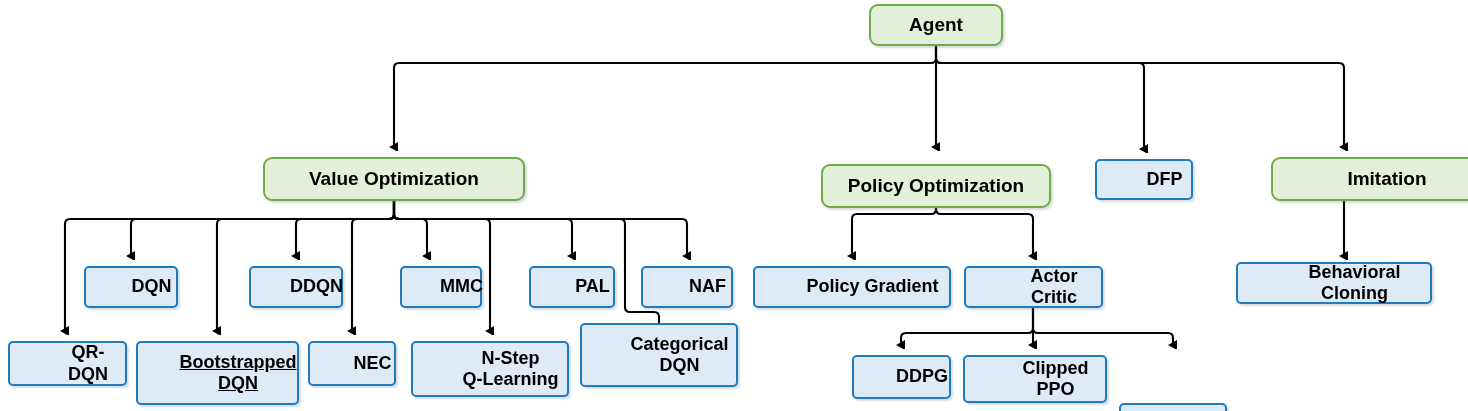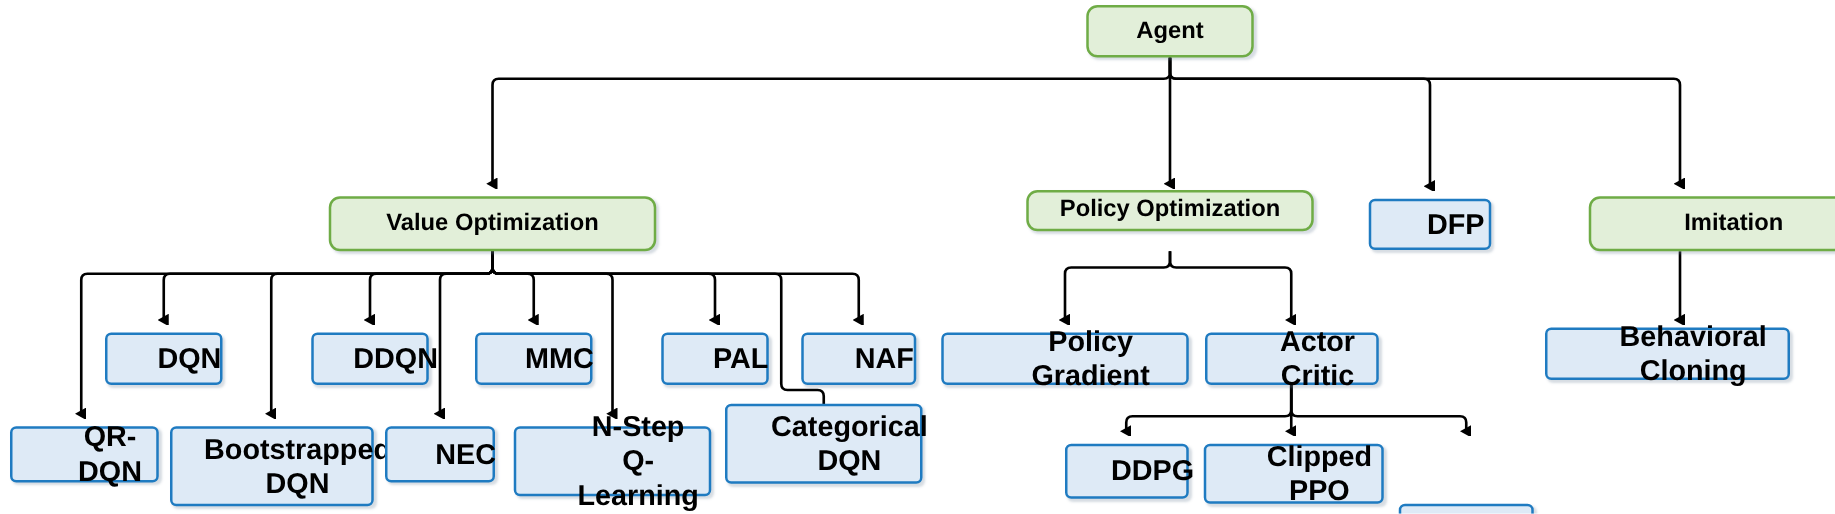--- a/index.html
+++ b/index.html
@@ -39,21 +39,21 @@
   .node.green {
     background: #E2EFD9;
     border: 2.5px solid #6FAC46;
     border-radius: 9px;
     font-size: 19px;
   }
   .node.blue {
     background: #DEEAF6;
     border: 2.5px solid #1F7BC1;
     border-radius: 5px;
-    font-size: 23px;
+    font-size: 18px;
     padding-left: 41px;
   }
   .node .lbl {
     padding: 0 6px;
     white-space: pre-line;
     text-align: center;
   }
 </style>
 </head>
 <body>
@@ -96,57 +96,57 @@
     </g>
   </svg>
 
   <div id="nodes">
       <div class="node green" style="left: 869px; top: 4px; width: 134px; height: 42px;">
         <span class="lbl">Agent</span>
       </div>
       <div class="node green" style="left: 263px; top: 157px; width: 262px; height: 44px;">
         <span class="lbl">Value Optimization</span>
       </div>
-      <div class="node green" style="left: 821px; top: 152px; width: 230px; height: 33px;">
+      <div class="node green" style="left: 821px; top: 164px; width: 230px; height: 44px;">
         <span class="lbl">Policy Optimization</span>
       </div>
       <div class="node blue" style="left: 1095px; top: 159px; width: 98px; height: 41px;">
         <span class="lbl">DFP</span>
       </div>
       <div class="node green" style="left: 1227px; top: 157px; width: 232px; height: 44px; margin-left: 44px;">
         <span class="lbl">Imitation</span>
       </div>
       <div class="node blue" style="left: 84px; top: 266px; width: 94px; height: 42px;">
         <span class="lbl">DQN</span>
       </div>
       <div class="node blue" style="left: 249px; top: 266px; width: 94px; height: 42px;">
         <span class="lbl">DDQN</span>
       </div>
-      <div class="node blue" style="left: 380px; top: 266px; width: 94px; height: 42px;">
+      <div class="node blue" style="left: 400px; top: 266px; width: 82px; height: 42px;">
         <span class="lbl">MMC</span>
       </div>
       <div class="node blue" style="left: 529px; top: 266px; width: 86px; height: 42px;">
         <span class="lbl">PAL</span>
       </div>
       <div class="node blue" style="left: 641px; top: 266px; width: 92px; height: 42px;">
         <span class="lbl">NAF</span>
       </div>
       <div class="node blue" style="left: 753px; top: 266px; width: 198px; height: 42px;">
         <span class="lbl">Policy Gradient</span>
       </div>
       <div class="node blue" style="left: 964px; top: 266px; width: 139px; height: 42px;">
         <span class="lbl">Actor Critic</span>
       </div>
       <div class="node blue" style="left: 1236px; top: 262px; width: 196px; height: 42px;">
         <span class="lbl">Behavioral Cloning</span>
       </div>
       <div class="node blue" style="left: 8px; top: 341px; width: 119px; height: 45px;">
         <span class="lbl">QR-DQN</span>
       </div>
-      <div class="node blue" style="left: 136px; top: 341px; width: 163px; height: 64px;">
+      <div class="node blue" style="left: 136px; top: 341px; width: 163px; height: 64px; text-decoration: underline;">
         <span class="lbl">Bootstrapped
 DQN</span>
       </div>
       <div class="node blue" style="left: 308px; top: 341px; width: 88px; height: 45px;">
         <span class="lbl">NEC</span>
       </div>
       <div class="node blue" style="left: 411px; top: 341px; width: 158px; height: 56px;">
         <span class="lbl">N-Step
 Q-Learning</span>
       </div>

